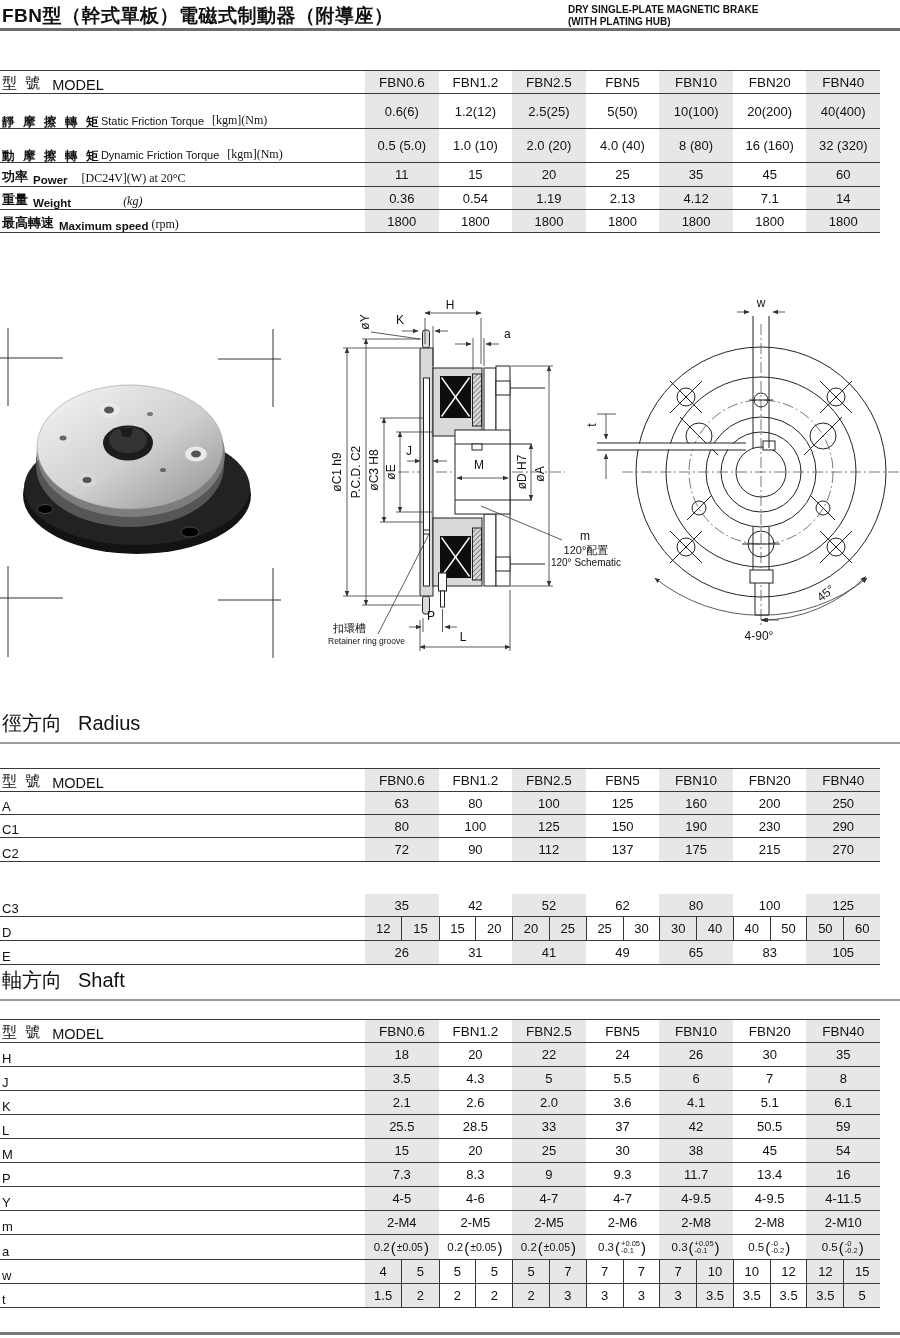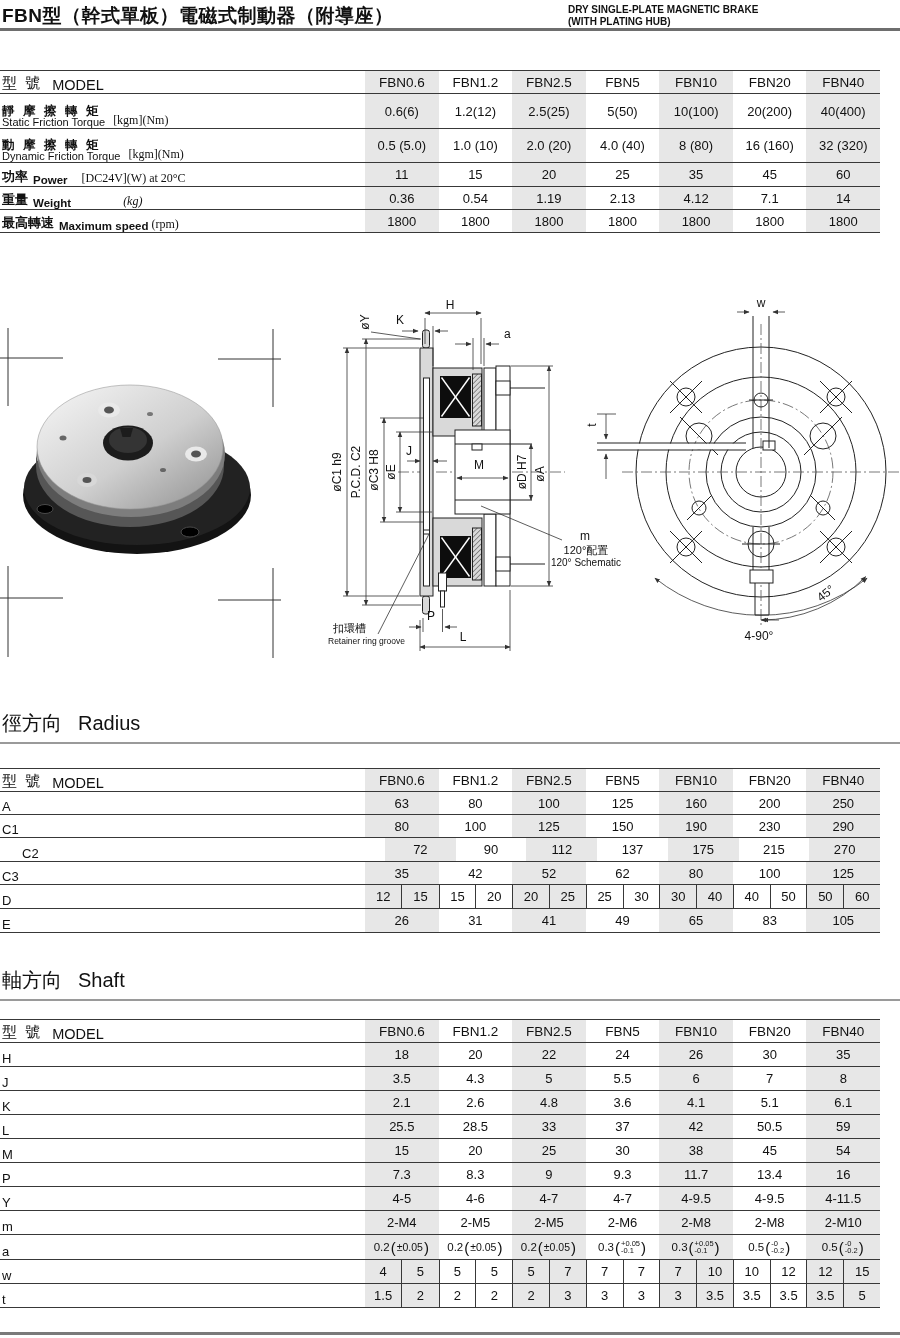--- a/index.html
+++ b/index.html
@@ -17,21 +17,21 @@
   .trow.thead{border-top:1px solid #383838;}
   .tlabel{width:365px;display:flex;align-items:flex-end;padding-left:2px;box-sizing:border-box;font-size:13px;}
   .tcell{flex:1;display:flex;align-items:center;justify-content:center;font-size:13px;}
   .stripe{background:var(--stripe,#e7e7e7);}
   .tcell.split{padding:0;}
   .subcell{flex:1;height:100%;display:flex;align-items:center;justify-content:center;font-size:13px;}
   .vline{border-left:1px solid #383838;}
   .thead .tcell{font-size:13.5px;}
   .mh-zh{font-size:15px;letter-spacing:2px;}
   .mh-en{font-size:14.5px;margin-left:10px;}
-  .zstack{display:flex;flex-direction:column;line-height:1;}
+  .zstack{display:flex;flex-direction:row;line-height:1;}
   .zstack .zh{font-size:12.5px;letter-spacing:2.5px;font-weight:bold;white-space:nowrap;}
   .zstack .en{font-size:11px;margin-top:0;white-space:nowrap;}
   .unit{font-family:"Liberation Serif",serif;font-size:12px;margin-left:8px;white-space:nowrap;}
   .lab-zh{font-size:13px;font-weight:bold;white-space:nowrap;}
   .lab-en{font-size:11.5px;font-weight:bold;margin-left:5px;white-space:nowrap;}
   
   .tv{font-size:11.5px;}
   .tp{font-size:15px;font-weight:400;margin:0 1px;}
   .ts1{font-size:10.5px;}
   .tstk{display:flex;flex-direction:column;line-height:7px;}
@@ -414,31 +414,31 @@
       <div class="trow" style="height: 23px;">
         <div class="tlabel">C1</div>
         <div class="tcell stripe">80</div>
         <div class="tcell">100</div>
         <div class="tcell stripe">125</div>
         <div class="tcell">150</div>
         <div class="tcell stripe">190</div>
         <div class="tcell">230</div>
         <div class="tcell stripe">290</div>
       </div>
-      <div class="trow" style="height: 24px; padding-left: 20px;">
+      <div class="trow" style="height: 24px;">
         <div class="tlabel">C2</div>
         <div class="tcell stripe">72</div>
         <div class="tcell">90</div>
         <div class="tcell stripe">112</div>
         <div class="tcell">137</div>
         <div class="tcell stripe">175</div>
         <div class="tcell">215</div>
         <div class="tcell stripe">270</div>
       </div>
-      <div class="trow" style="height: 23px;">
+      <div class="trow" style="height: 23px; margin-top: 32px;">
         <div class="tlabel">C3</div>
         <div class="tcell stripe">35</div>
         <div class="tcell">42</div>
         <div class="tcell stripe">52</div>
         <div class="tcell">62</div>
         <div class="tcell stripe">80</div>
         <div class="tcell">100</div>
         <div class="tcell stripe">125</div>
       </div>
       <div class="trow" style="height: 24px;">
@@ -519,21 +519,21 @@
         <div class="tcell stripe">5</div>
         <div class="tcell">5.5</div>
         <div class="tcell stripe">6</div>
         <div class="tcell">7</div>
         <div class="tcell stripe">8</div>
       </div>
       <div class="trow" style="height: 24px;">
         <div class="tlabel">K</div>
         <div class="tcell stripe">2.1</div>
         <div class="tcell">2.6</div>
-        <div class="tcell stripe">4.8</div>
+        <div class="tcell stripe">2.0</div>
         <div class="tcell">3.6</div>
         <div class="tcell stripe">4.1</div>
         <div class="tcell">5.1</div>
         <div class="tcell stripe">6.1</div>
       </div>
       <div class="trow" style="height: 24px;">
         <div class="tlabel">L</div>
         <div class="tcell stripe">25.5</div>
         <div class="tcell">28.5</div>
         <div class="tcell stripe">33</div>

